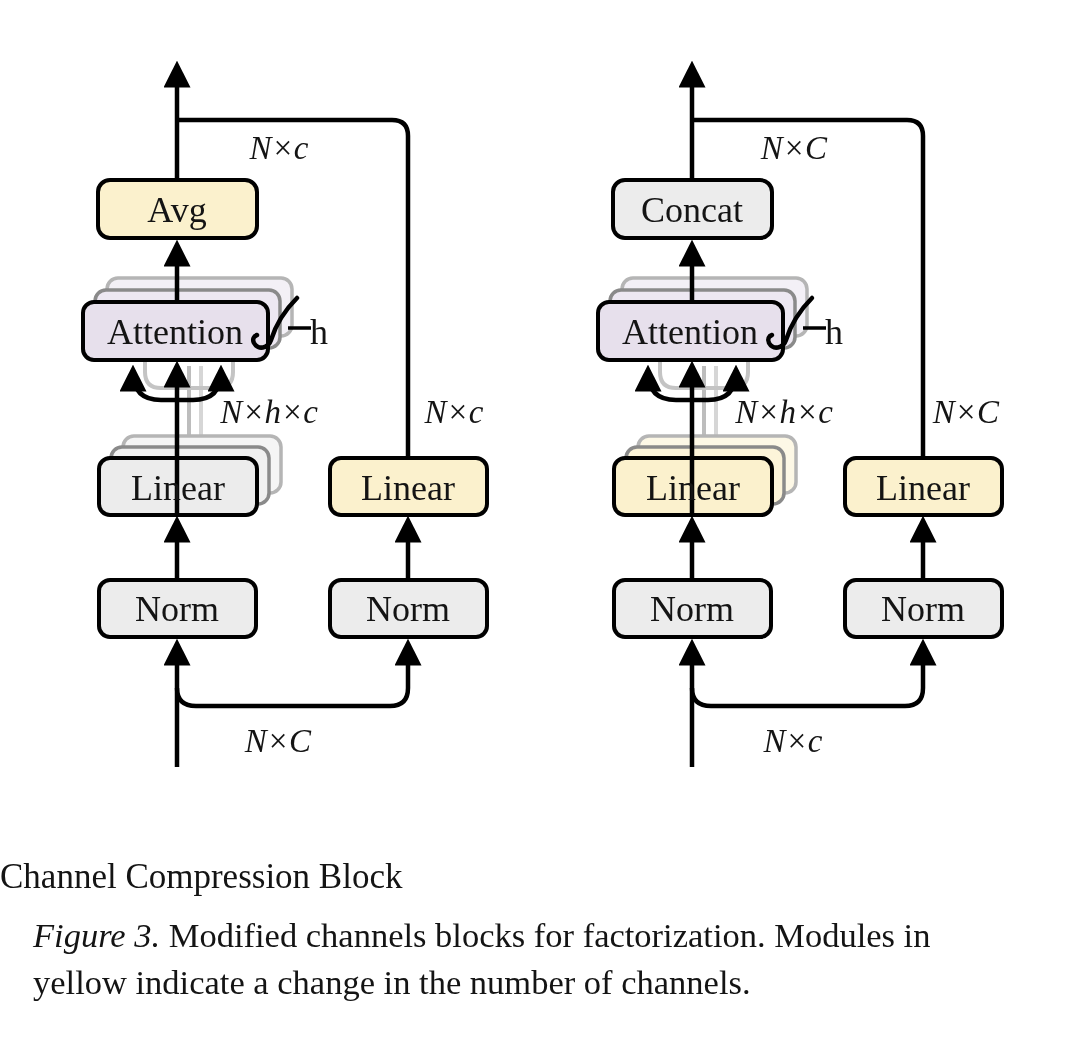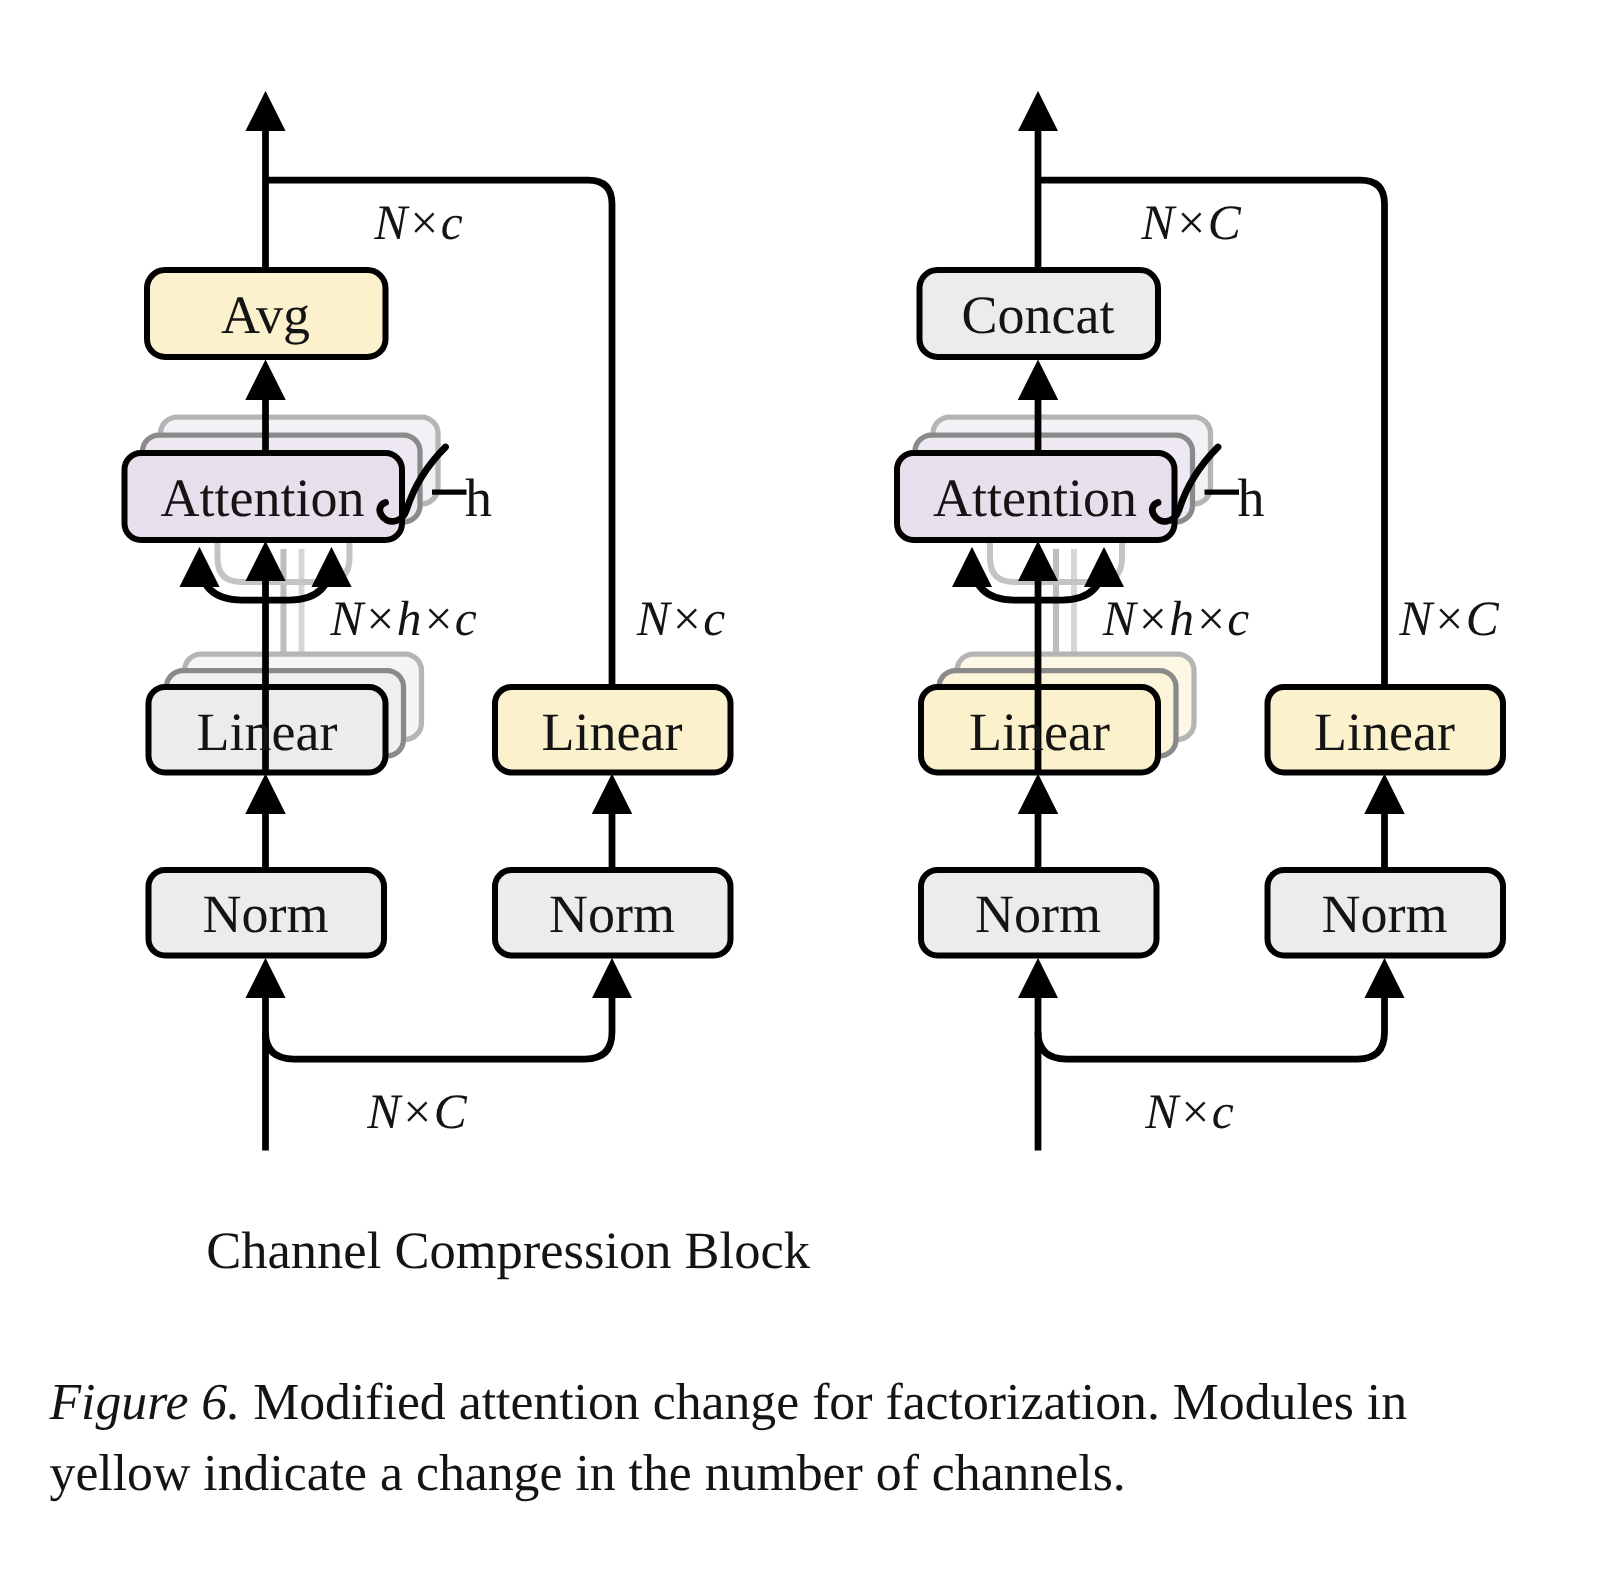--- a/index.html
+++ b/index.html
@@ -18,22 +18,22 @@
   }
   .dim-label{
     font-family:"Liberation Serif","DejaVu Serif",serif;
     font-size:33px;font-style:italic;fill:#141414;
   }
   .h-label{
     font-family:"Liberation Serif","DejaVu Serif",serif;
     font-size:36px;fill:#141414;
   }
   .diagram-title{
-    position:absolute;top:812px;height:44px;
-    font-size:35px;line-height:44px;text-align:right;color:#141414;
+    position:absolute;top:855px;height:44px;
+    font-size:35px;line-height:44px;text-align:left;color:#141414;
     white-space:nowrap;
   }
   .title-compression{left:0px;width:540px;}
   .title-expansion{left:530px;width:542px;}
   .figure-caption{
     position:absolute;left:33px;top:912px;width:1014px;
     font-size:34.5px;line-height:47px;color:#141414;
   }
   .figure-caption .fig-label{font-style:italic;}
 </style>
@@ -136,18 +136,18 @@
       <text class="dim-label" x="794" y="159" text-anchor="middle">N×C</text>
       <text class="dim-label" x="784" y="423" text-anchor="middle">N×h×c</text>
       <text class="dim-label" x="966" y="423" text-anchor="middle">N×C</text>
       <text class="dim-label" x="793" y="752" text-anchor="middle">N×c</text>
     </g>
   </svg>
 
   <div class="diagram-title title-compression">Channel Compression Block</div>
 
   <div class="figure-caption">
-    <span class="fig-label">Figure 6.</span>
-    <span>Modified attention change for factorization. Modules in</span><br>
+    <span class="fig-label">Figure 3.</span>
+    <span>Modified channels blocks for factorization. Modules in</span><br>
     <span>yellow indicate a change in the number of channels.</span>
   </div>
 
 </div>
 
 </body></html>

